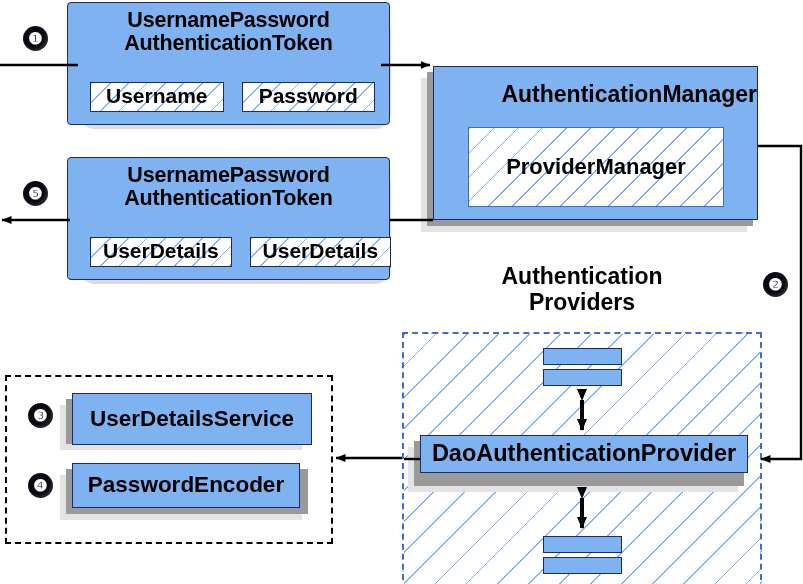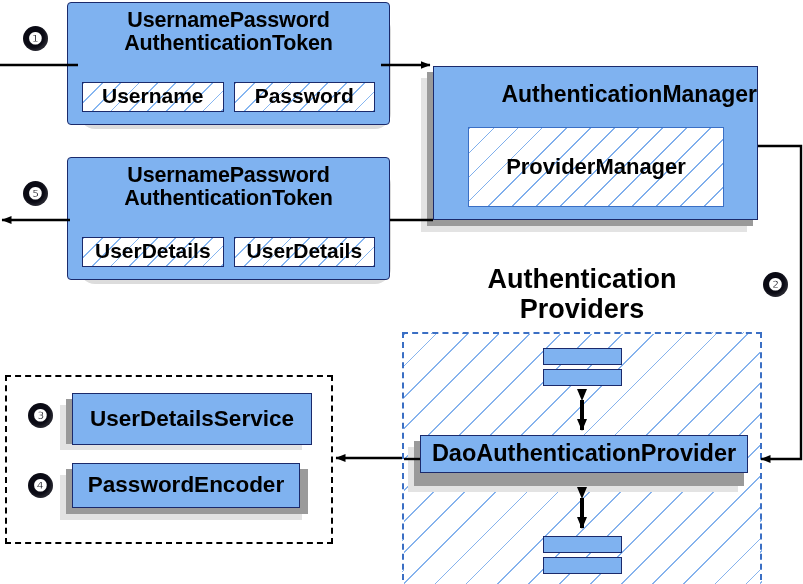--- a/index.html
+++ b/index.html
@@ -67,20 +67,21 @@
     background:#ffffff;
     background-image:repeating-linear-gradient(135deg,
         rgba(127,178,240,0.95) 0px, rgba(127,178,240,0.95) 1.2px,
         rgba(255,255,255,0) 1.2px, rgba(255,255,255,0) 13px);
     color:#000;
     font-size:21px;
     font-weight:bold;
     text-align:center;
     padding:2px 12px 3px;
     white-space:nowrap;
+    margin-left:8px;
   }
   .token-shadow{
     position:absolute;
     border-radius:16px;
     background:#b8b8b8;
     z-index:3;
   }
   .token-shadow2{
     position:absolute;
     border-radius:16px;
@@ -141,21 +142,21 @@
     display:flex;align-items:center;justify-content:center;
     z-index:20;
     font-family:"Liberation Serif", serif;
     box-shadow:inset -2px -2px 3px rgba(255,255,255,0.12);
   }
 
   
   .label{
     position:absolute;
     font-weight:bold;
-    font-size:27px;
+    font-size:23px;
     color:#000;
     text-align:center;
     line-height:1.12;
     z-index:10;
   }
 
   svg.wires{position:absolute;left:0;top:0;width:803px;height:584px;z-index:15;overflow:visible;}
 </style>
 </head>
 <body>

